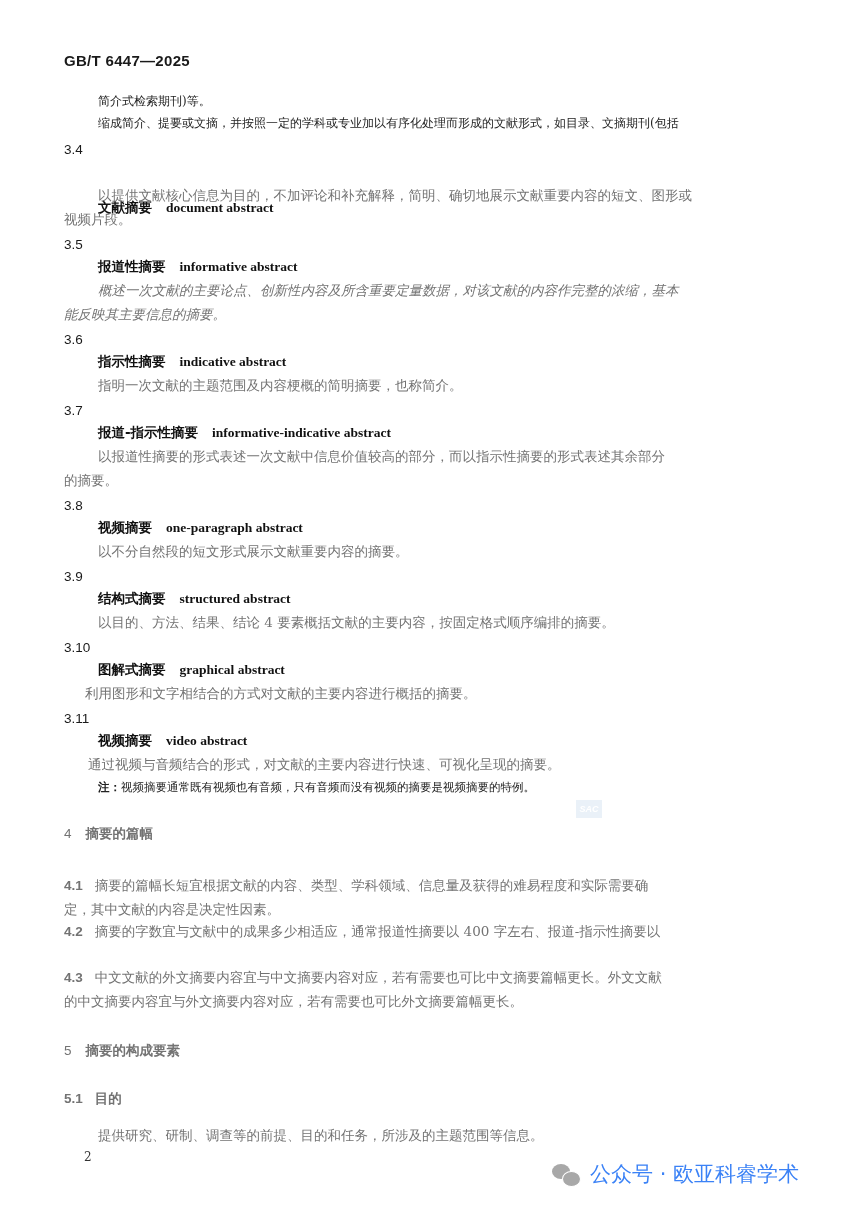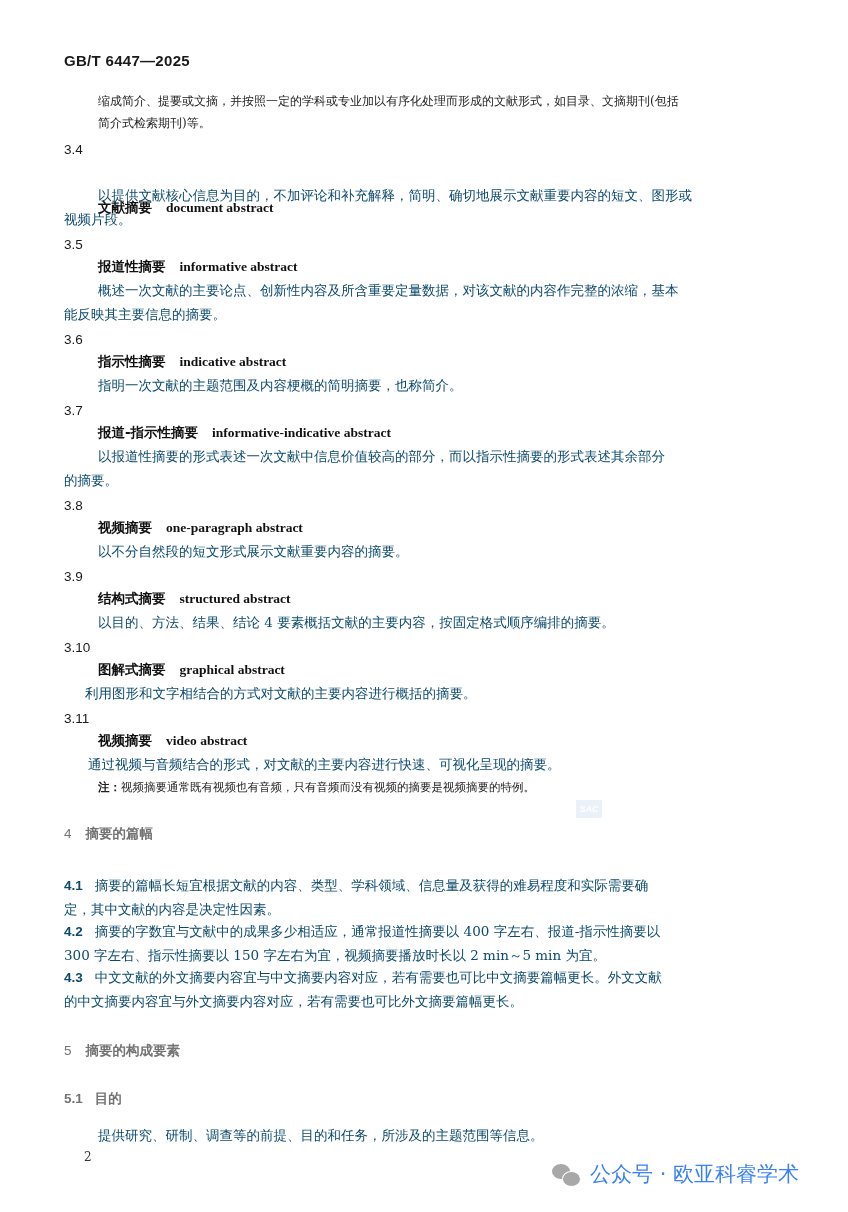--- a/index.html
+++ b/index.html
@@ -8,21 +8,21 @@
     font-family: "DejaVu Serif", "Liberation Serif", serif;
     color: #1a1a1a;
   }
   .std-code {
     position: absolute; left: 64px; top: 52px;
     font-family: "Liberation Sans", "DejaVu Sans", sans-serif;
     font-weight: bold; font-size: 15px; letter-spacing: 0.3px;
   }
   .abs { position: absolute; }
   .p-small { font-size: 12px; line-height: 22px; color: #222; }
-  .p-body { font-size: 13.5px; line-height: 23.5px; color: #0c4a6e; }
+  .p-body { font-size: 13.5px; line-height: 23.5px; color: #737373; }
   .clause-num {
     font-family: "Liberation Sans", "DejaVu Sans", sans-serif;
     font-size: 13.5px; color: #1a1a1a;
   }
   .term {
     font-family: "DejaVu Sans", sans-serif;
     font-size: 13.5px; font-weight: bold; color: #111;
   }
   .term .en {
     font-family: "Liberation Serif", "DejaVu Serif", serif;
@@ -67,38 +67,38 @@
     position: absolute; left: 10px; top: 9px; width: 17px; height: 14px;
     background: #a8a8a8; border-radius: 50%; border: 1.5px solid #fff;
   }
 </style>
 </head>
 <body>
 
 <div class="std-code">GB/T 6447—2025</div>
 
 <div class="abs p-small" style="left:98px; top:90px;">
+  <div>简介式检索期刊)等。</div>
   <div>缩成简介、提要或文摘，并按照一定的学科或专业加以有序化处理而形成的文献形式，如目录、文摘期刊(包括</div>
-  <div>简介式检索期刊)等。</div>
 </div>
 
 <div class="abs clause-num" style="left:64px; top:142px;">3.4</div>
 <div class="abs term" style="left:98px; top:163px;margin-top:36px;">
   <span>文献摘要</span><span class="en">document abstract</span>
 </div>
 <div class="abs p-body" style="left:64px; top:184px; width:720px;">
   <div style="padding-left:34px;">以提供文献核心信息为目的，不加评论和补充解释，简明、确切地展示文献重要内容的短文、图形或</div>
   <div>视频片段。</div>
 </div>
 
 <div class="abs clause-num" style="left:64px; top:237px;">3.5</div>
 <div class="abs term" style="left:98px; top:258px;">
   <span>报道性摘要</span><span class="en">informative abstract</span>
 </div>
-<div class="abs p-body" style="left:64px; top:279px; width:720px;">
+<div class="abs p-body" style="left:64px; top:279px; width:720px;font-style:italic;">
   <div style="padding-left:34px;">概述一次文献的主要论点、创新性内容及所含重要定量数据，对该文献的内容作完整的浓缩，基本</div>
   <div>能反映其主要信息的摘要。</div>
 </div>
 
 <div class="abs clause-num" style="left:64px; top:332px;">3.6</div>
 <div class="abs term" style="left:98px; top:353px;">
   <span>指示性摘要</span><span class="en">indicative abstract</span>
 </div>
 <div class="abs p-body" style="left:98px; top:374px;">指明一次文献的主题范围及内容梗概的简明摘要，也称简介。</div>
 
@@ -143,21 +143,20 @@
 <div class="abs section-head" style="left:64px; top:825px;">
   <span class="num">4</span><span>摘要的篇幅</span>
 </div>
 
 <div class="abs p-body" style="left:64px; top:874px; width:720px;">
   <div><span class="sub-num">4.1</span><span>摘要的篇幅长短宜根据文献的内容、类型、学科领域、信息量及获得的难易程度和实际需要确</span></div>
   <div>定，其中文献的内容是决定性因素。</div>
 </div>
 <div class="abs p-body" style="left:64px; top:920px; width:720px;">
   <div><span class="sub-num">4.2</span><span>摘要的字数宜与文献中的成果多少相适应，通常报道性摘要以 400 字左右、报道-指示性摘要以</span></div>
-  <div>300 字左右、指示性摘要以 150 字左右为宜，视频摘要播放时长以 2 min～5 min 为宜。</div>
 </div>
 <div class="abs p-body" style="left:64px; top:966px; width:720px;">
   <div><span class="sub-num">4.3</span><span>中文文献的外文摘要内容宜与中文摘要内容对应，若有需要也可比中文摘要篇幅更长。外文文献</span></div>
   <div>的中文摘要内容宜与外文摘要内容对应，若有需要也可比外文摘要篇幅更长。</div>
 </div>
 
 <div class="abs section-head" style="left:64px; top:1042px;">
   <span class="num">5</span><span>摘要的构成要素</span>
 </div>
 <div class="abs section-head" style="left:64px; top:1090px;">

